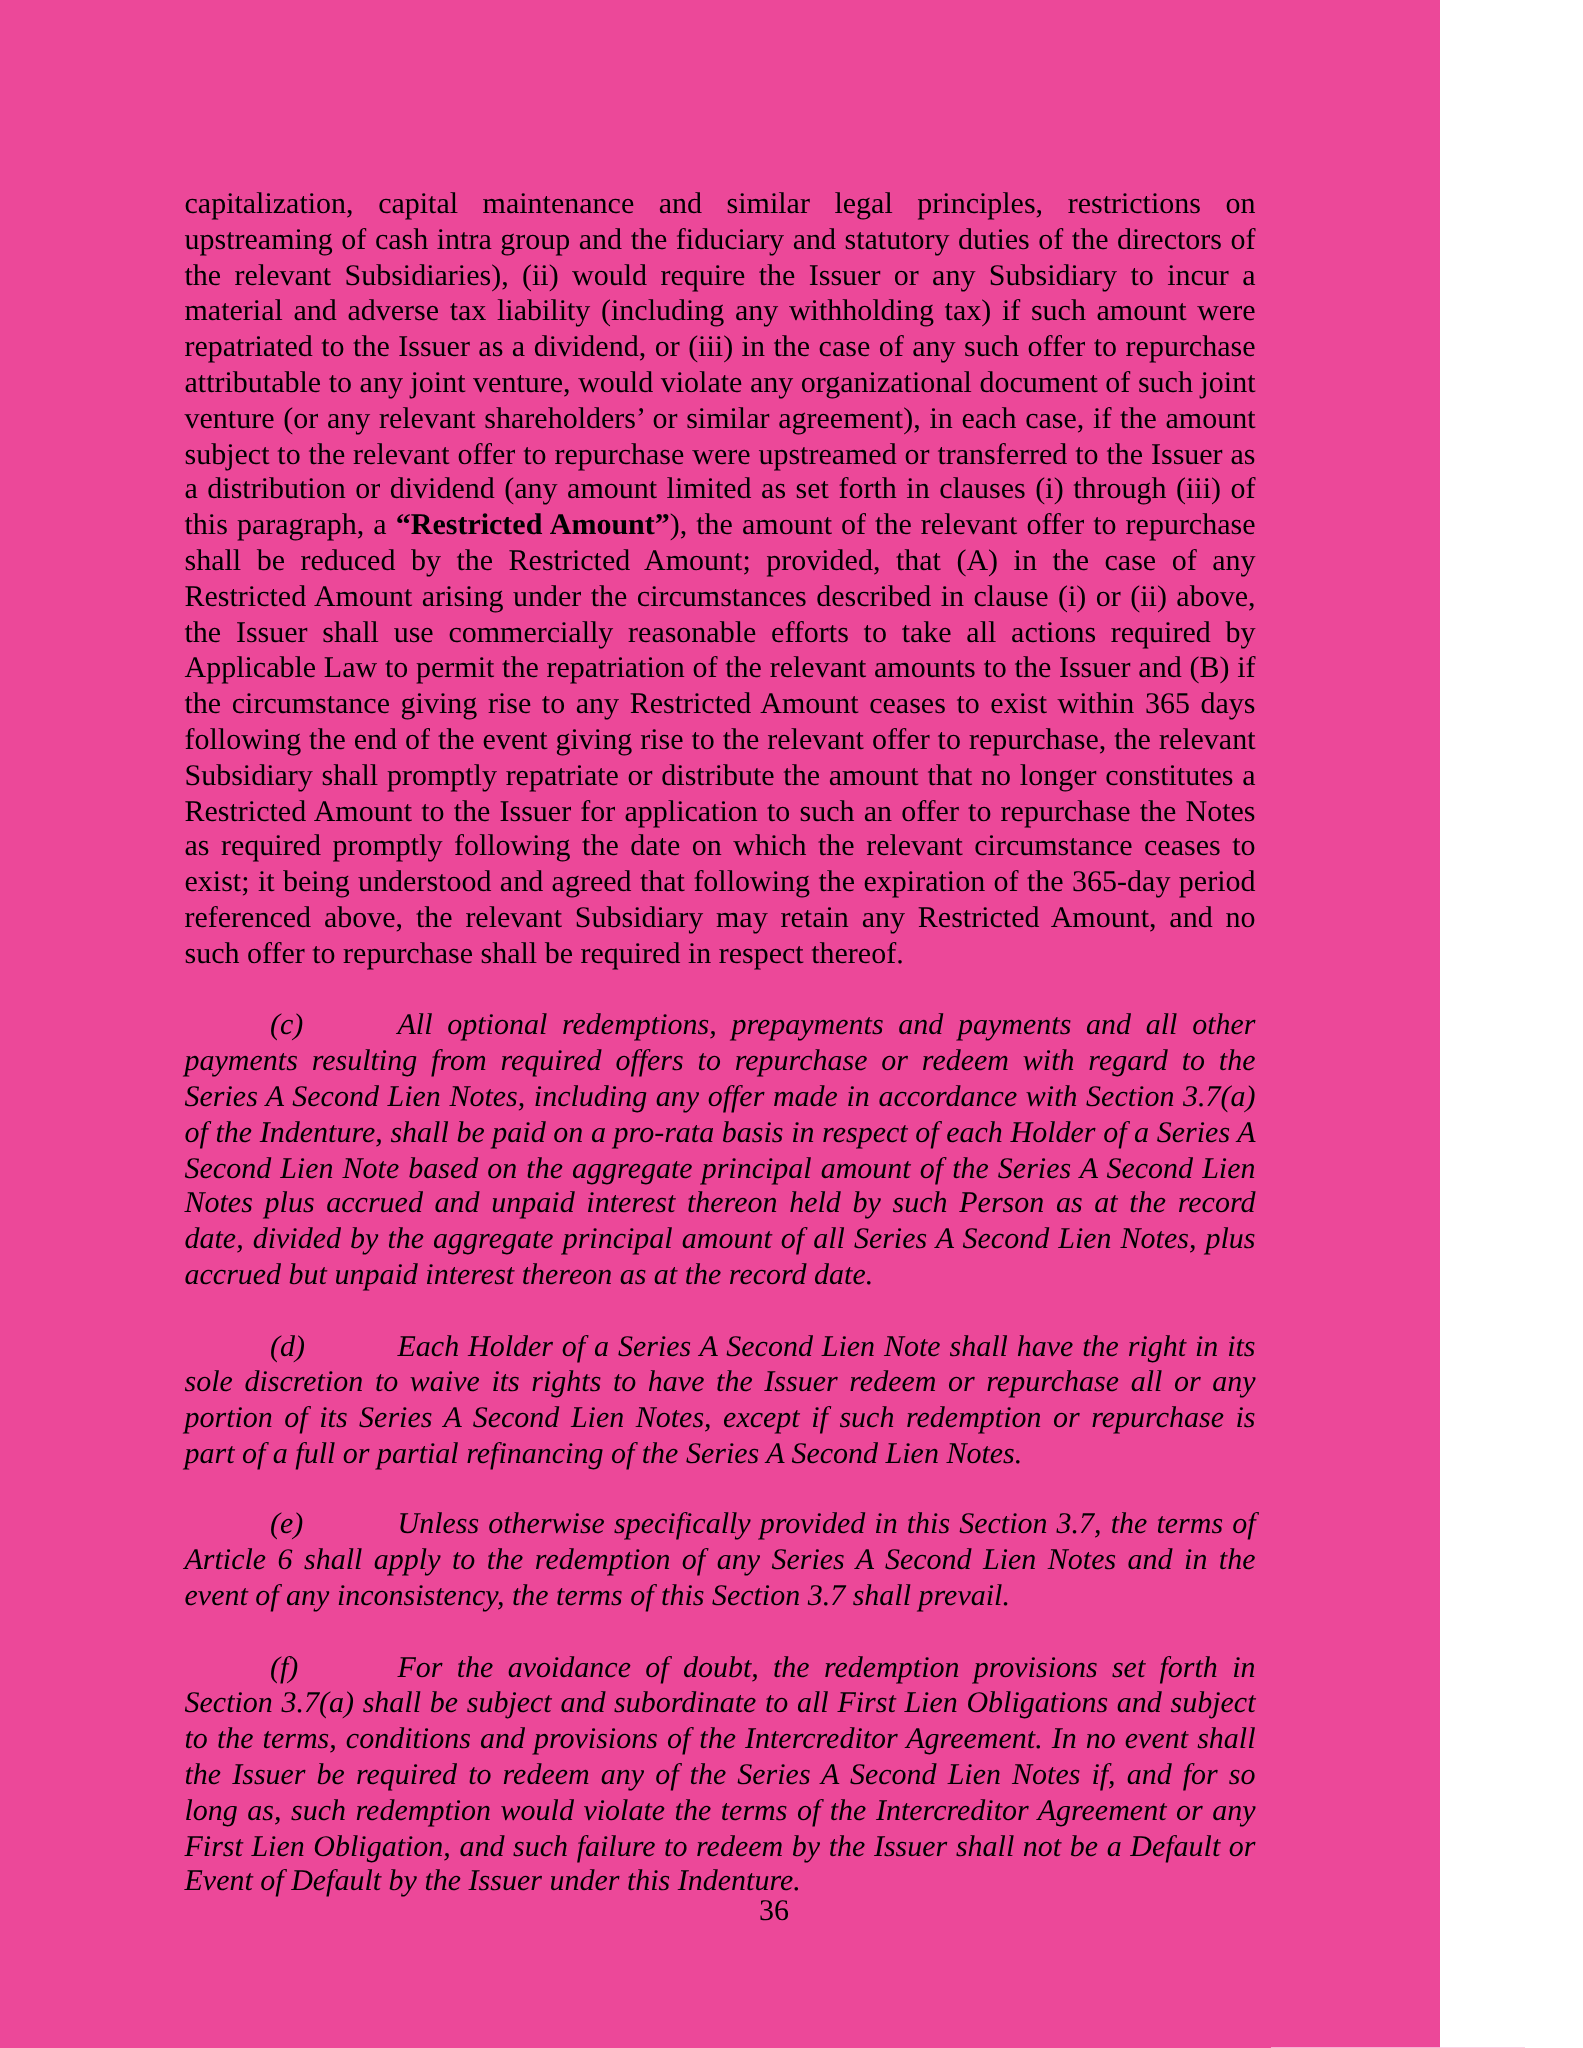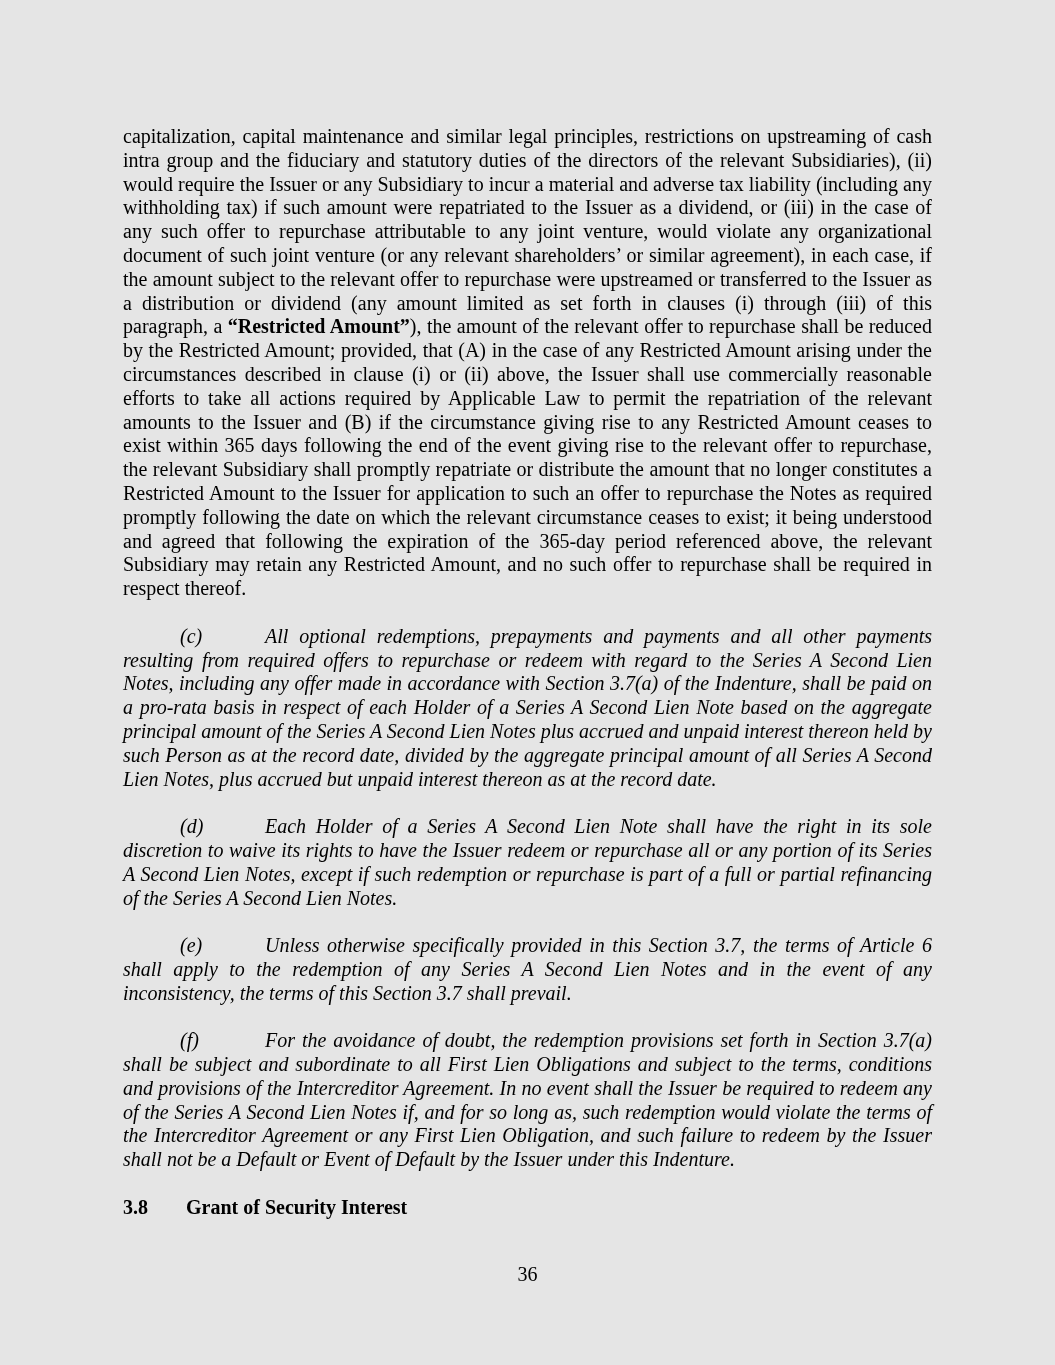--- a/index.html
+++ b/index.html
@@ -2,25 +2,25 @@
 <html><head>
 <meta charset="utf-8">
 <style>
   html, body {
     margin: 0;
     padding: 0;
     background: #ffffff;
   }
   .page {
     position: relative;
-    width: 1055px;
+    width: 960px;
     height: 1365px;
     box-sizing: border-box;
     padding: 125px 123px 0 123px;
-    background: #e5e5e5;
+    background: #ec4899;
     color: #000000;
     font-family: "Liberation Serif", "DejaVu Serif", serif;
     font-size: 20px;
     line-height: 23.8px;
   }
   p.body-para {
     margin: 0 0 23.8px 0;
     text-align: justify;
   }
   p.labeled {
@@ -44,34 +44,34 @@
   .heading-number {
     display: inline-block;
     width: 63px;
   }
   .page-number {
     position: absolute;
     top: 1263px;
     left: 0;
     width: 100%;
     text-align: center;
+    padding-left: 36px;
   }
 </style>
 </head>
 <body>
 
 <div class="page">
 
   <p class="body-para"><span>capitalization, capital maintenance and similar legal principles, restrictions on upstreaming of cash intra group and the fiduciary and statutory duties of the directors of the relevant Subsidiaries), (ii) would require the Issuer or any Subsidiary to incur a material and adverse tax liability (including any withholding tax) if such amount were repatriated to the Issuer as a dividend, or (iii) in the case of any such offer to repurchase attributable to any joint venture, would violate any organizational document of such joint venture (or any relevant shareholders’ or similar agreement), in each case, if the amount subject to the relevant offer to repurchase were upstreamed or transferred to the Issuer as a distribution or dividend (any amount limited as set forth in clauses (i) through (iii) of this paragraph, a </span><span class="defined-term">“Restricted Amount”</span><span>), the amount of the relevant offer to repurchase shall be reduced by the Restricted Amount; provided, that (A) in the case of any Restricted Amount arising under the circumstances described in clause (i) or (ii) above, the Issuer shall use commercially reasonable efforts to take all actions required by Applicable Law to permit the repatriation of the relevant amounts to the Issuer and (B) if the circumstance giving rise to any Restricted Amount ceases to exist within 365 days following the end of the event giving rise to the relevant offer to repurchase, the relevant Subsidiary shall promptly repatriate or distribute the amount that no longer constitutes a Restricted Amount to the Issuer for application to such an offer to repurchase the Notes as required promptly following the date on which the relevant circumstance ceases to exist; it being understood and agreed that following the expiration of the 365-day period referenced above, the relevant Subsidiary may retain any Restricted Amount, and no such offer to repurchase shall be required in respect thereof.</span></p>
 
   <p class="body-para labeled"><span class="para-label">(c)</span><span>All optional redemptions, prepayments and payments and all other payments resulting from required offers to repurchase or redeem with regard to the Series A Second Lien Notes, including any offer made in accordance with Section 3.7(a) of the Indenture, shall be paid on a pro-rata basis in respect of each Holder of a Series A Second Lien Note based on the aggregate principal amount of the Series A Second Lien Notes plus accrued and unpaid interest thereon held by such Person as at the record date, divided by the aggregate principal amount of all Series A Second Lien Notes, plus accrued but unpaid interest thereon as at the record date.</span></p>
 
   <p class="body-para labeled"><span class="para-label">(d)</span><span>Each Holder of a Series A Second Lien Note shall have the right in its sole discretion to waive its rights to have the Issuer redeem or repurchase all or any portion of its Series A Second Lien Notes, except if such redemption or repurchase is part of a full or partial refinancing of the Series A Second Lien Notes.</span></p>
 
   <p class="body-para labeled"><span class="para-label">(e)</span><span>Unless otherwise specifically provided in this Section 3.7, the terms of Article 6 shall apply to the redemption of any Series A Second Lien Notes and in the event of any inconsistency, the terms of this Section 3.7 shall prevail.</span></p>
 
   <p class="body-para labeled"><span class="para-label">(f)</span><span>For the avoidance of doubt, the redemption provisions set forth in Section 3.7(a) shall be subject and subordinate to all First Lien Obligations and subject to the terms, conditions and provisions of the Intercreditor Agreement. In no event shall the Issuer be required to redeem any of the Series A Second Lien Notes if, and for so long as, such redemption would violate the terms of the Intercreditor Agreement or any First Lien Obligation, and such failure to redeem by the Issuer shall not be a Default or Event of Default by the Issuer under this Indenture.</span></p>
 
-  <h2 class="section-heading"><span class="heading-number">3.8</span><span>Grant of Security Interest</span></h2>
 
   <div class="page-number">36</div>
 
 </div>
 
 </body></html>

